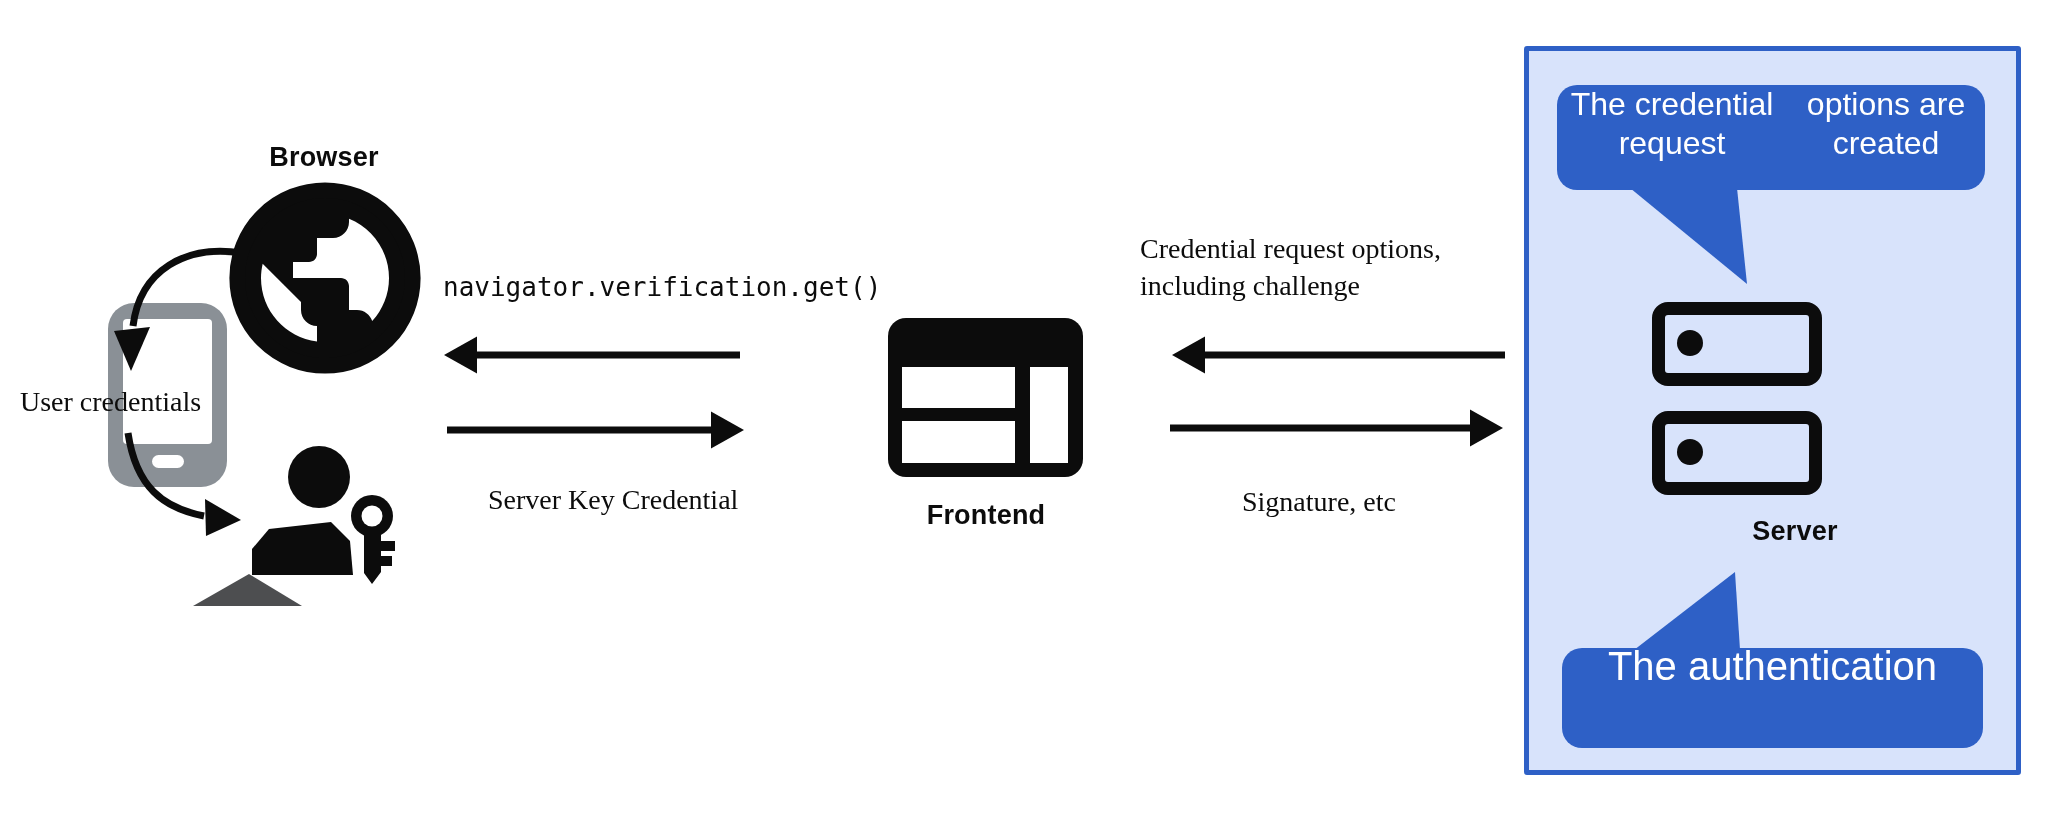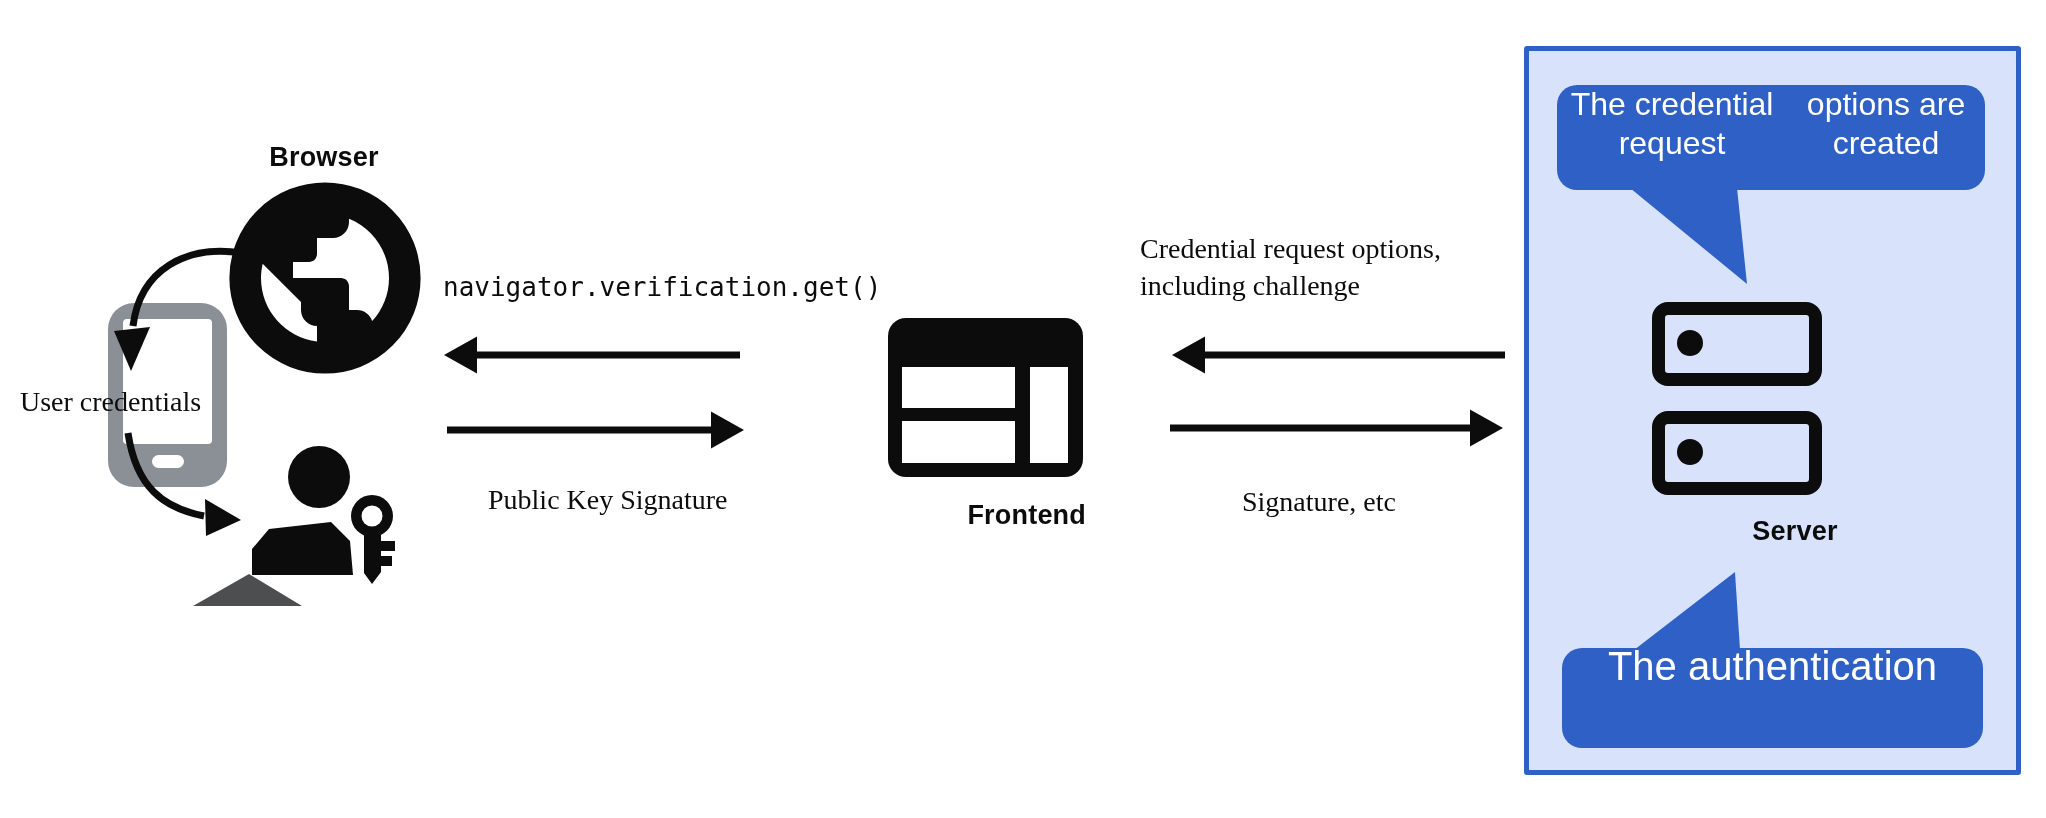--- a/index.html
+++ b/index.html
@@ -124,20 +124,20 @@
     <span>options are created</span>
   </div>
   <div class="abs z2 callout callout-bottom">
     <span>The authentication</span>
   </div>
 
 
   <div class="abs z3 node-label" style="left:224px;top:142px;">Browser</div>
   <div class="abs z3 flow-label" style="left:20px;top:386px;">User credentials</div>
   <div class="abs z3 code-label" style="left:443px;top:272px;">navigator.verification.get()</div>
-  <div class="abs z3 flow-label" style="left:488px;top:484px;">Public Key Signature</div>
-  <div class="abs z3 node-label" style="left:886px;top:500px;text-align:right;">Frontend</div>
+  <div class="abs z3 flow-label" style="left:488px;top:484px;">Server Key Credential</div>
+  <div class="abs z3 node-label" style="left:886px;top:500px;">Frontend</div>
   <div class="abs z3 flow-label" style="left:1140px;top:233px;">Credential request options,</div>
   <div class="abs z3 flow-label" style="left:1140px;top:270px;">including challenge</div>
   <div class="abs z3 flow-label" style="left:1242px;top:486px;text-align:right;">Signature, etc</div>
   <div class="abs z3 node-label" style="left:1695px;top:516px;">Server</div>
 
 </div>
 
 </body></html>

